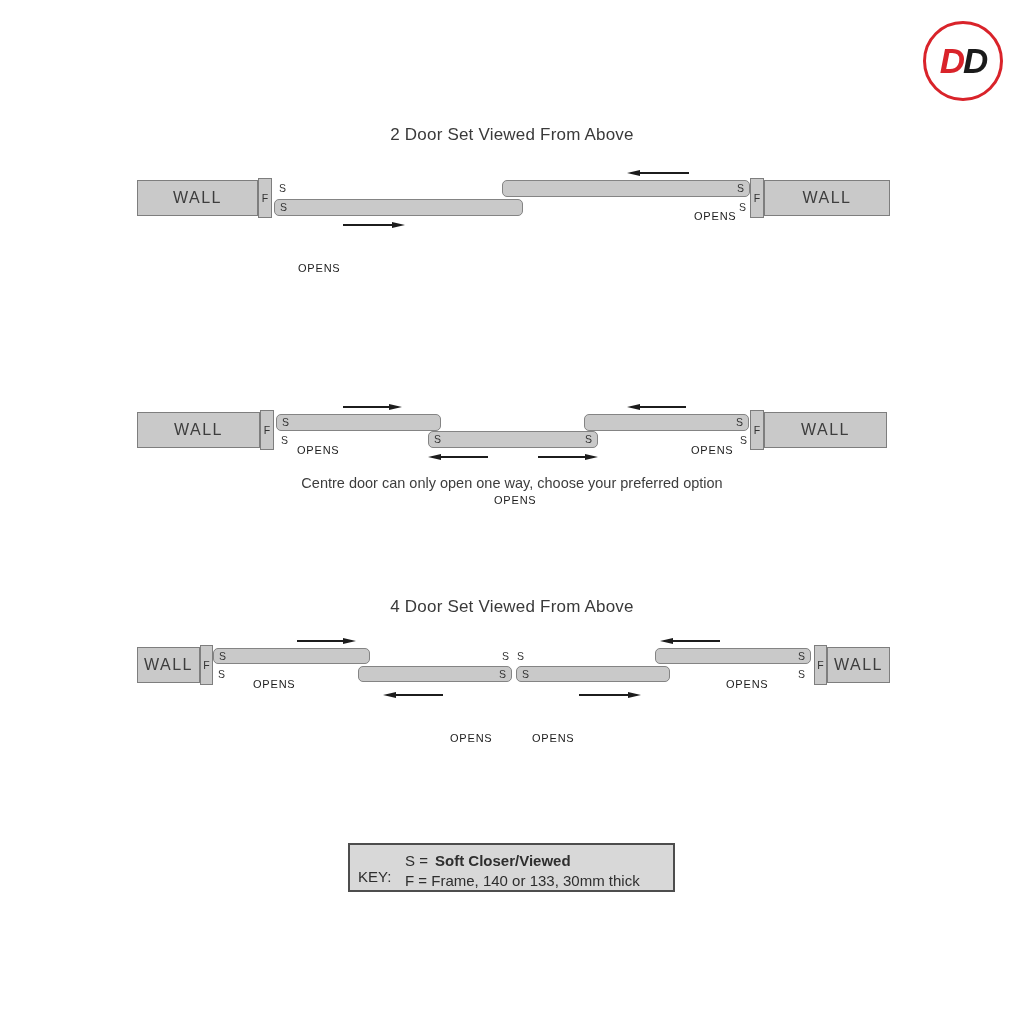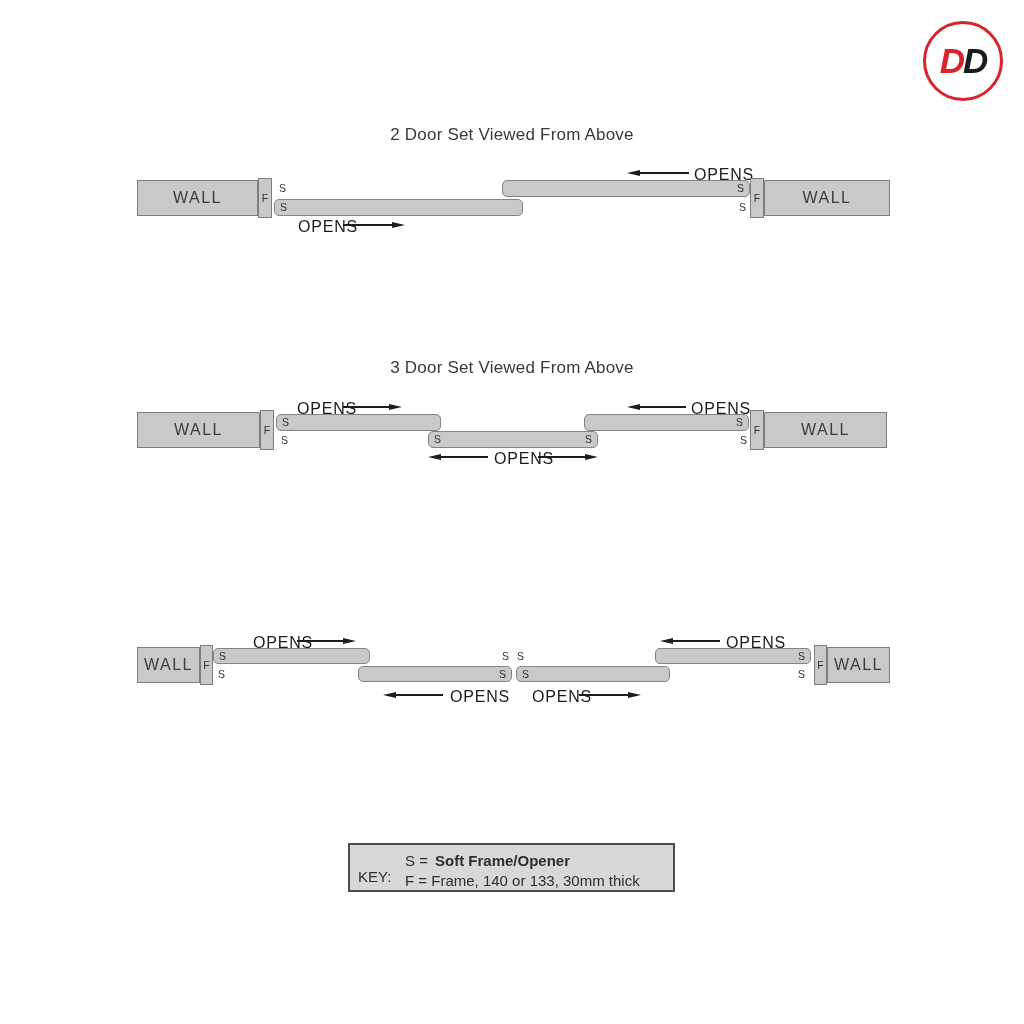--- a/index.html
+++ b/index.html
@@ -28,21 +28,21 @@
   }
   .door{
     background:#c9c9c9;border:1.5px solid #848484;border-radius:5px;
     display:flex;align-items:center;font-size:10.5px;color:#333333;
     padding:0 5px;line-height:1;
   }
   .door.s-left{justify-content:flex-start;}
   .door.s-right{justify-content:flex-end;}
   .door.s-both{justify-content:space-between;}
   .s-float{font-size:10.5px;color:#333333;line-height:1;}
-  .opens-label{font-size:16px;color:#1c1c1c;letter-spacing:0.8px;line-height:1;}
+  .opens-label{font-size:11px;color:#1c1c1c;letter-spacing:0.8px;line-height:1;margin-top:44px;}
   .arrow{height:1.5px;background:#1c1c1c;}
   .arrow .head-r{
     position:absolute;right:-12px;top:50%;transform:translateY(-50%);
     width:0;height:0;border-top:3.5px solid transparent;
     border-bottom:3.5px solid transparent;border-left:13px solid #1c1c1c;
   }
   .arrow .head-l{
     position:absolute;left:-12px;top:50%;transform:translateY(-50%);
     width:0;height:0;border-top:3.5px solid transparent;
     border-bottom:3.5px solid transparent;border-right:13px solid #1c1c1c;
@@ -97,21 +97,20 @@
     </div>
   <span class="opens-label abs" style="left:694px;top:167px">OPENS</span>
 
   <div class="frame abs" style="left:750px;top:178px;width:14px;height:40px">
     <span>F</span>
   </div>
   <div class="wall abs" style="left:764px;top:180px;width:126px;height:36px">
     <span>WALL</span>
   </div>
 
-  <div class="title" style="top:358px">3 Door Set Viewed From Above</div>
 
   <span class="opens-label abs" style="left:297px;top:401px">OPENS</span>
   <div class="arrow abs" style="left:343px;top:406px;width:47px">
       <i class="head-r"></i>
     </div>
 
   <div class="arrow abs" style="left:639px;top:406px;width:47px">
       <i class="head-l"></i>
     </div>
   <span class="opens-label abs" style="left:691px;top:401px">OPENS</span>
@@ -143,21 +142,23 @@
     <span>S</span>
   </div>
   <span class="s-float abs" style="left:740px;top:435px">S</span>
   <div class="frame abs" style="left:750px;top:410px;width:14px;height:40px">
     <span>F</span>
   </div>
   <div class="wall abs" style="left:764px;top:412px;width:123px;height:36px">
     <span>WALL</span>
   </div>
 
-
+  <div class="caption" style="top:475px">Centre door can only open one way, choose your preferred option</div>
+
+  <div class="title" style="top:597px">4 Door Set Viewed From Above</div>
 
   <span class="opens-label abs" style="left:253px;top:635px">OPENS</span>
   <div class="arrow abs" style="left:297px;top:640px;width:47px">
       <i class="head-r"></i>
     </div>
 
   <div class="arrow abs" style="left:672px;top:640px;width:48px">
       <i class="head-l"></i>
     </div>
   <span class="opens-label abs" style="left:726px;top:635px">OPENS</span>
@@ -199,17 +200,17 @@
   <span class="opens-label abs" style="left:450px;top:689px">OPENS</span>
 
   <span class="opens-label abs" style="left:532px;top:689px">OPENS</span>
   <div class="arrow abs" style="left:579px;top:694px;width:50px">
       <i class="head-r"></i>
     </div>
 
   <div class="keybox abs">
     <span style="left:8px;top:24px">KEY:</span>
     <span style="left:55px;top:8px">S = </span>
-    <b style="left:85px;top:8px">Soft Frame/Opener</b>
+    <b style="left:85px;top:8px">Soft Closer/Viewed</b>
     <span style="left:55px;top:28px">F = Frame, 140 or 133, 30mm thick</span>
   </div>
 
 </div>
 
 </body></html>

